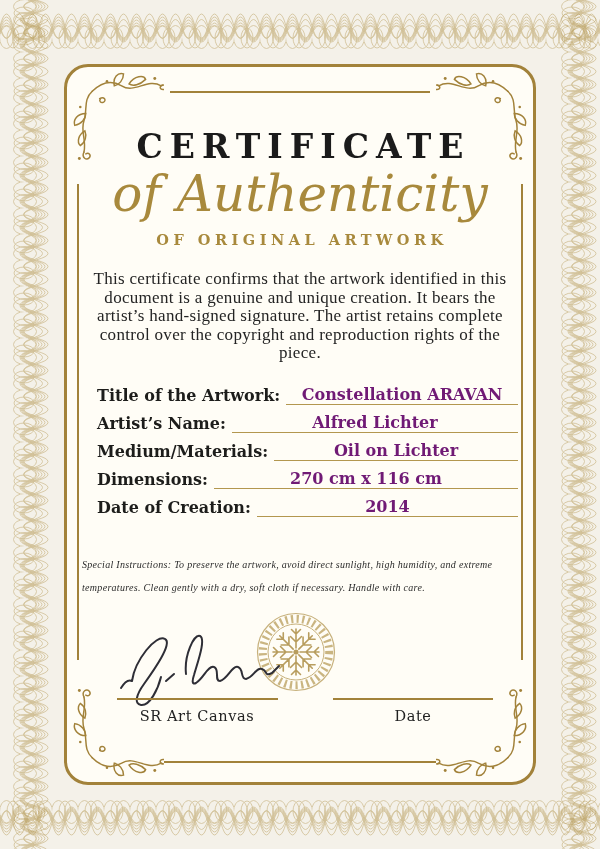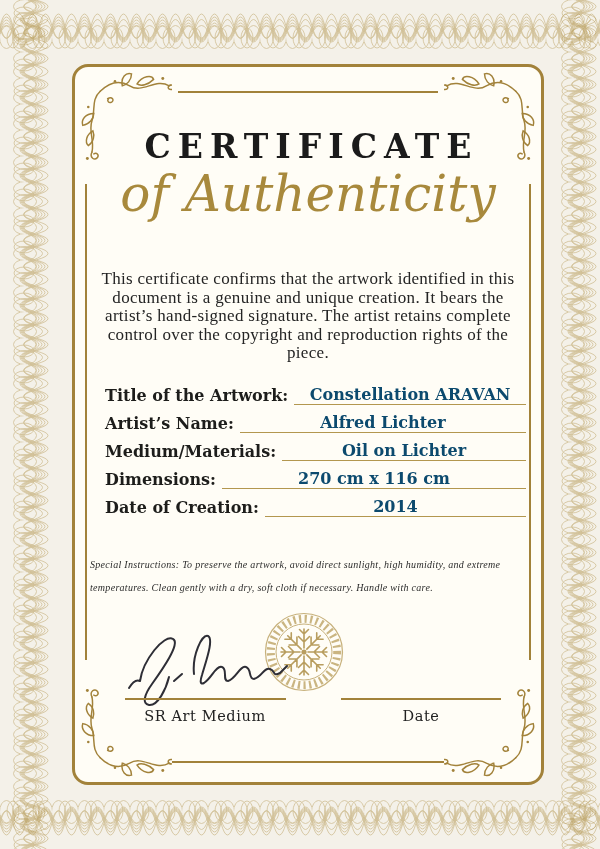--- a/index.html
+++ b/index.html
@@ -3,23 +3,23 @@
 <meta charset="utf-8">
 <style>
   html,body{margin:0;padding:0;}
   body{
     width:600px;height:849px;position:relative;overflow:hidden;
     background:#f4f1e9;
     font-family:"Liberation Serif", serif;
   }
   .guilloche{position:absolute;left:0;top:0;width:600px;height:849px;}
   .panel{
-    position:absolute;left:72px;top:64px;width:472px;height:721px;
+    position:absolute;left:64px;top:64px;width:472px;height:721px;
     box-sizing:border-box;background:#fffdf6;
-    border:3px solid #a2823a;border-radius:16px;
+    border:3px solid #a2823a;border-radius:24px;
   }
   .flourish{position:absolute;width:92px;height:92px;color:#a2823a;}
   .fl-tl{left:5px;top:5px;}
   .fl-tr{right:5px;top:5px;transform:scaleX(-1);}
   .fl-bl{left:5px;bottom:5px;transform:scaleY(-1);}
   .fl-br{right:5px;bottom:5px;transform:scale(-1,-1);}
   .thin{position:absolute;background:#a2823a;}
   .thin-top{left:103px;right:103px;top:24px;height:2px;}
   .thin-bottom{left:97px;right:97px;bottom:19px;height:2px;}
   .thin-left{left:10px;top:117px;bottom:122px;width:2px;}
@@ -46,21 +46,21 @@
   }
   .fields{position:absolute;top:318px;left:15px;right:15px;}
   .frow{display:flex;align-items:flex-end;margin-bottom:8px;margin-left:15px;}
   .flabel{
     font-family:"DejaVu Serif",serif;font-weight:700;font-size:16px;
     color:#1d1d1b;white-space:nowrap;line-height:19px;
   }
   .fline{
     flex:1;margin-left:6px;border-bottom:1.7px solid #b3974f;
     text-align:center;font-family:"DejaVu Serif",serif;font-weight:700;
-    font-size:16px;color:#0c4a6e;line-height:19px;
+    font-size:16px;color:#701a75;line-height:19px;
   }
   .special{
     position:absolute;top:486px;left:15px;right:10px;
     font-style:italic;font-size:10px;line-height:23px;
     letter-spacing:0.3px;color:#2b2b2b;
   }
   .seal{position:absolute;left:189px;top:545px;width:80px;height:80px;}
   .signature{position:absolute;left:46px;top:549px;width:175px;height:95px;}
   .sig-line{position:absolute;top:631px;height:2px;background:#a2823a;}
   .sig-line-left{left:50px;width:161px;}
@@ -146,20 +146,21 @@
         <use href="#flourish"></use>
       </svg></div>
 
   <div class="thin thin-top"></div>
   <div class="thin thin-bottom"></div>
   <div class="thin thin-left"></div>
   <div class="thin thin-right"></div>
 
   <div class="title">CERTIFICATE</div>
   <div class="script">of Authenticity</div>
+  <div class="caps">OF ORIGINAL ARTWORK</div>
 
   <div class="intro">This certificate confirms that the artwork identified in this document is a genuine and unique creation. It bears the artist’s hand-signed signature. The artist retains complete control over the copyright and reproduction rights of the piece.</div>
 
   <div class="fields">
     <div class="frow">
       <span class="flabel">Title of the Artwork:</span>
       <span class="fline">Constellation ARAVAN</span>
     </div>
 
     <div class="frow">
@@ -207,16 +208,16 @@
   <svg class="signature" viewBox="0 0 175 95">
     <g fill="none" stroke="#2e2e36" stroke-width="2" stroke-linecap="round" stroke-linejoin="round">
       <path d="M8,72 C11,67 15,63 19,65 C22,44 43,18 52,23 C60,27 41,54 31,68 C23,79 21,88 28,89 C37,90 45,73 48,61"></path>
       <path d="M53,65 L61,58"></path>
       <path d="M73,58 C71,39 81,18 87,20 C93,23 85,45 81,59 C79,65 79,69 83,67 C91,62 95,49 101,51 C107,53 101,65 107,65 C115,63 119,49 125,51 C131,53 127,63 133,63 C141,61 143,51 149,53 C155,55 151,61 159,57 L166,50"></path>
     </g>
   </svg>
 
   <div class="sig-line sig-line-left"></div>
   <div class="sig-line sig-line-right"></div>
-  <div class="sig-label sig-label-left">SR Art Medium</div>
+  <div class="sig-label sig-label-left">SR Art Canvas</div>
   <div class="sig-label sig-label-right">Date</div>
 
 </div>
 
 </body></html>

